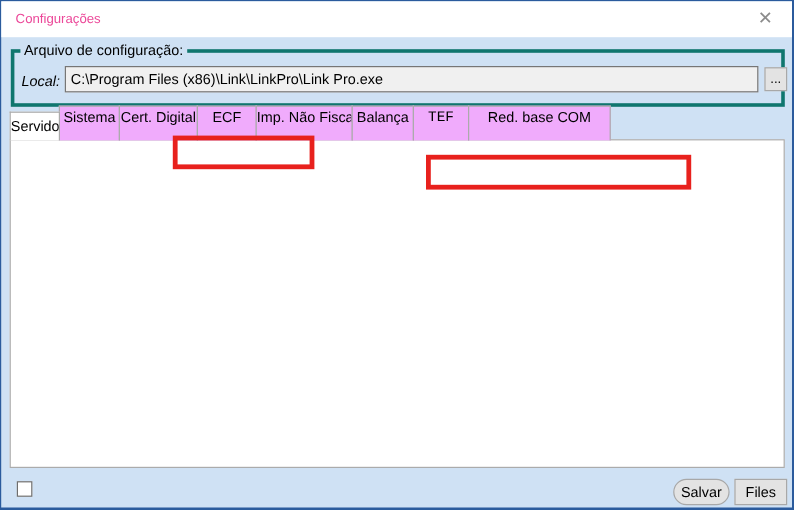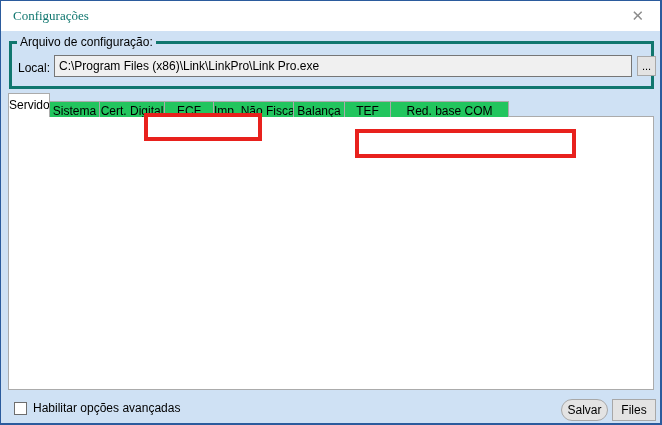--- a/index.html
+++ b/index.html
@@ -1,39 +1,39 @@
 <!DOCTYPE html>
 <html><head>
 <meta charset="utf-8">
 <style>
   html,body{margin:0;padding:0;background:#9fb6cc;}
   *{box-sizing:border-box;font-family:"Liberation Sans",sans-serif;}
   .dialog{position:relative;width:662px;height:425px;background:#cfe1f4;
     border:1px solid #2b5b9d;border-right-width:2px;border-bottom-width:2px;overflow:hidden;}
   .titlebar{position:absolute;left:0;top:0;width:100%;height:30px;background:#ffffff;}
-  .titlebar .title{position:absolute;left:12px;top:0;line-height:30px;font-size:13px;color:#0f766e;font-family:Liberation Serif, serif;}
+  .titlebar .title{position:absolute;left:12px;top:0;line-height:30px;font-size:11px;color:#ec4899;}
   .titlebar .close{position:absolute;right:16px;top:0;line-height:30px;font-size:15px;color:#8c8c8c;cursor:default;}
   
   .group{position:absolute;border:3px solid #0f766e;}
   .gtitle{position:absolute;top:-9px;left:5px;padding:0 3px;font-size:12px;color:#000;white-space:nowrap;}
   .on-blue{background:#cfe1f4;}
   .on-white{background:#ffffff;}
   
   .g-file{left:8px;top:40px;width:645px;height:48px;}
   .lbl{font-size:12px;color:#000;white-space:nowrap;}
   .field{background:#ffffff;border:1px solid #767676;font-size:12px;color:#000;padding:8px 4px;}
   .field.gray{background:#f0f0f0;}
   .field.dis{background:#f0f0f0;border-color:#c3c3c3;color:#8a8a8a;}
   input.field{outline:none;}
   .btn{background:#e3e3e3;border:1px solid #a8a8a8;font-size:12px;color:#000;text-align:center;padding:0;cursor:default;}
   .btn.dis{background:#cfcfcf;border-color:#bdbdbd;color:#8a8a8a;}
   .btn.focus{border:2px solid #0078d7;background:#e7e7e7;}
   
   .tabstrip{position:absolute;left:7px;top:92px;height:24px;display:flex;align-items:flex-end;z-index:2;}
-  .tab{height:16px;line-height:19px;background:#22c55e;border:1px solid #ababab;border-bottom:none;
+  .tab{height:29px;line-height:19px;background:#f0abfc;border:1px solid #ababab;border-bottom:none;
        text-align:center;font-size:12px;color:#000;margin-left:-1px;white-space:nowrap;overflow:hidden;}
   .tab:first-child{margin-left:0;}
   .tab.active{height:24px;line-height:23px;background:#ffffff;position:relative;z-index:3;}
   .page{position:absolute;left:7px;top:115px;width:646px;height:274px;background:#ffffff;border:1px solid #ababab;z-index:1;}
   
   .g-main{left:16px;top:127px;width:306px;height:159px;}
   .g-local{left:333px;top:127px;width:310px;height:159px;}
   .statusrow{display:flex;align-items:center;gap:5px;}
   .dot{width:9px;height:9px;border-radius:50%;background:#3ab54a;border:1px solid #2d9e3d;display:inline-block;}
   .cbx{width:13px;height:13px;background:#ffffff;border:1px solid #6e6e6e;display:inline-block;
@@ -60,33 +60,33 @@
 
 <div class="dialog">
 
   <div class="titlebar">
     <span class="title">Configurações</span>
     <span class="close">✕</span>
   </div>
 
   <div class="group g-file">
     <span class="gtitle on-blue">Arquivo de configuração:</span>
-    <span class="lbl" style="position:absolute;left:6px;top:17px;">Local:</span>
+    <span class="lbl" style="position:absolute;left:6px;top:17px;font-style:italic;">Local:</span>
     <input class="field gray" style="position: absolute; left: 42px; top: 11px; width: 578px; height: 22px;" value="C:\Program Files (x86)\Link\LinkPro\Link Pro.exe">
     <button class="btn" style="position:absolute;left:625px;top:12px;width:19px;height:20px;font-size:11px;">...</button>
   </div>
 
   <div class="tabstrip">
     <div class="tab active" style="width:42px;">Servidor</div>
     <div class="tab" style="width:51px;">Sistema</div>
     <div class="tab" style="width:66px;">Cert. Digital</div>
     <div class="tab" style="width:50px;">ECF</div>
     <div class="tab" style="width:81px;">Imp. Não Fiscal</div>
     <div class="tab" style="width:52px;">Balança</div>
-    <div class="tab" style="width:47px;">TEF</div>
+    <div class="tab" style="width:47px;font-family:Liberation Mono, monospace;">TEF</div>
     <div class="tab" style="width:119px;">Red. base COM</div>
   </div>
 
   <div class="page"></div>
 
   <div class="group g-main">
     <span class="gtitle on-white statusrow" style="left:4px;">
       <span>Banco de dados principal</span>
       <span class="dot"></span>
       <span>Conectado</span>
@@ -147,21 +147,20 @@
       <span class="cbx"></span>
       <span>Atualizações:</span>
     </span>
     <span class="lbl" style="position:absolute;left:15px;top:22px;">Interno:</span>
     <input class="field dis" style="position: absolute; left: 64px; top: 19px; width: 518px; height: 20px;" disabled="" value="">
     <button class="btn dis" style="position:absolute;left:587px;top:19px;width:24px;height:20px;font-size:11px;">...</button>
   </div>
 
   <div class="footer-cb">
     <span class="cbx"></span>
-    <span>Habilitar opções avançadas</span>
   </div>
   <button class="btn btn-salvar">Salvar</button>
   <button class="btn btn-sair">Files</button>
 
   <div class="redbox rb1"></div>
   <div class="redbox rb2"></div>
 
 </div>
 
 </body></html>

